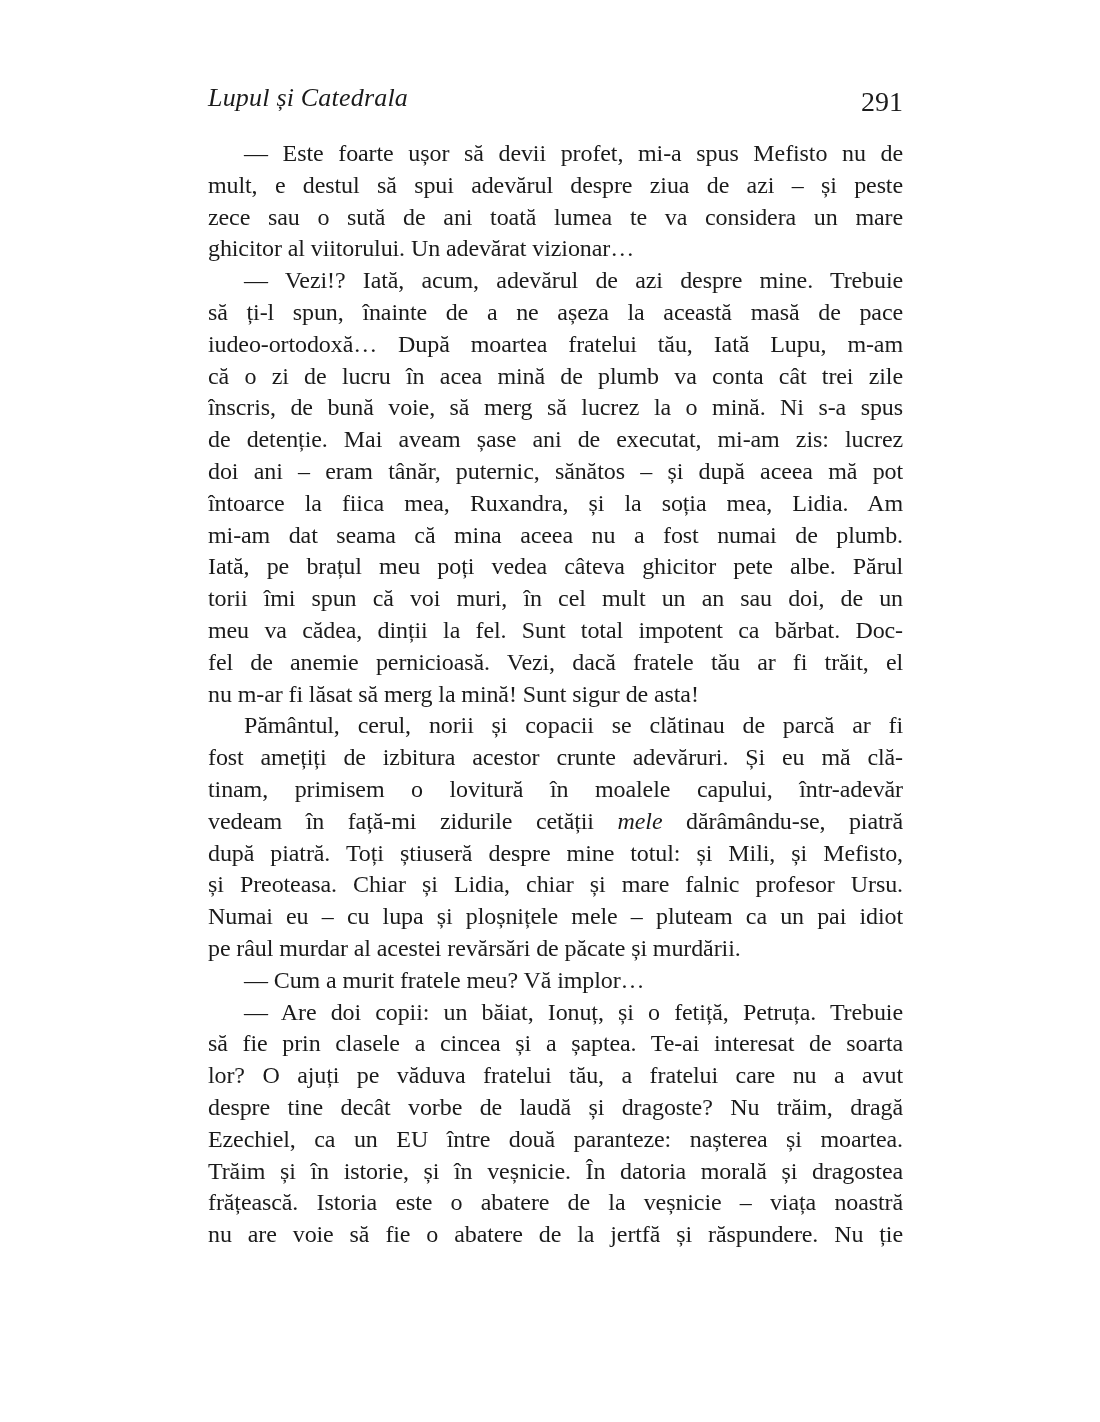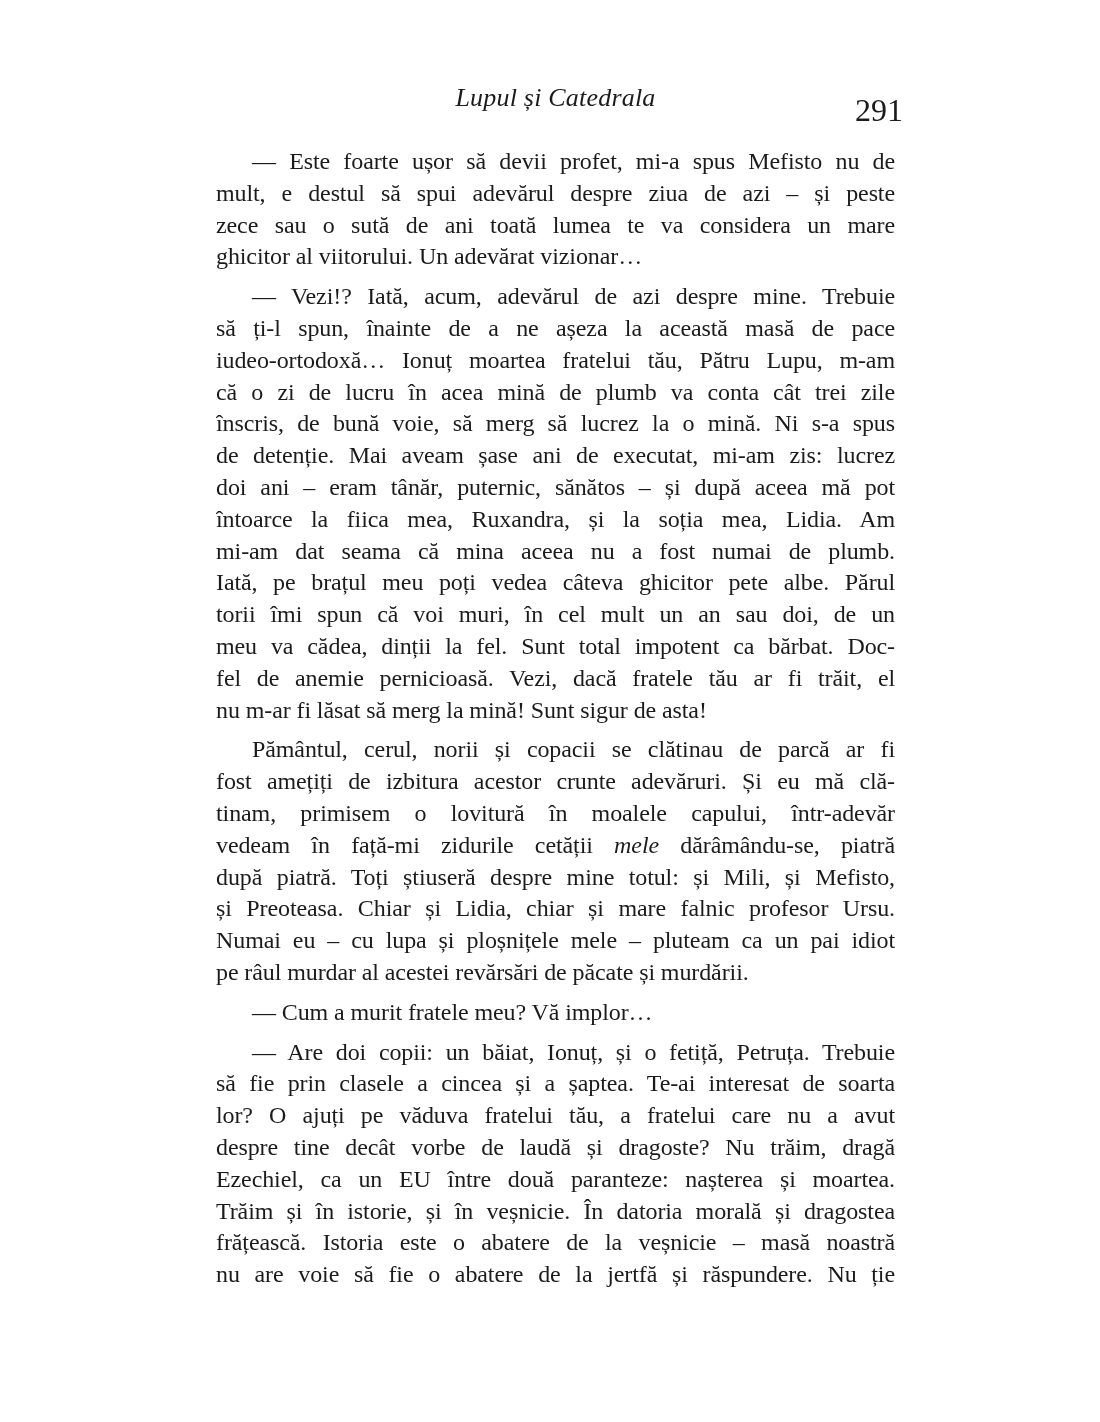--- a/index.html
+++ b/index.html
@@ -21,41 +21,40 @@
     left: 208px;
     width: 695px;
     top: 82px;
     height: 34px;
   }
   .running-title {
     position: absolute;
     left: 0;
     right: 0;
     top: 0;
-    text-align: center;
     font-style: italic;
     font-size: 26px;
     line-height: 32px;
     letter-spacing: 0.2px;
   }
   .page-number {
     position: absolute;
     right: 0;
-    top: 12px;
-    font-size: 32px;
+    top: 4px;
+    font-size: 28px;
     line-height: 32px;
   }
   .text-block {
     position: absolute;
     left: 208px;
     width: 695px;
     top: 138px;
   }
   .paragraph {
-    margin: 8px;
+    margin: 0;
   }
   .line {
     font-size: 24px;
     line-height: 31.8px;
     max-height: 31.8px;
     overflow: hidden;
     letter-spacing: -0.1px;
     text-align: justify;
     text-align-last: justify;
   }
@@ -81,21 +80,21 @@
   <main class="text-block" id="text-block">
       <div class="paragraph">
         <div class="line indent">— Este foarte ușor să devii profet, mi-a spus Mefisto nu de</div>
         <div class="line">mult, e destul să spui adevărul despre ziua de azi – și peste</div>
         <div class="line">zece sau o sută de ani toată lumea te va considera un mare</div>
         <div class="line flush">ghicitor al viitorului. Un adevărat vizionar…</div>
       </div>
       <div class="paragraph">
         <div class="line indent">— Vezi!? Iată, acum, adevărul de azi despre mine. Trebuie</div>
         <div class="line">să ți-l spun, înainte de a ne așeza la această masă de pace</div>
-        <div class="line">iudeo-ortodoxă… Ionuț moartea fratelui tău, Pătru Lupu, m-am</div>
+        <div class="line">iudeo-ortodoxă… După moartea fratelui tău, Iată Lupu, m-am</div>
         <div class="line">că o zi de lucru în acea mină de plumb va conta cât trei zile</div>
         <div class="line">înscris, de bună voie, să merg să lucrez la o mină. Ni s-a spus</div>
         <div class="line">de detenție. Mai aveam șase ani de executat, mi-am zis: lucrez</div>
         <div class="line">doi ani – eram tânăr, puternic, sănătos – și după aceea mă pot</div>
         <div class="line">întoarce la fiica mea, Ruxandra, și la soția mea, Lidia. Am</div>
         <div class="line">mi-am dat seama că mina aceea nu a fost numai de plumb.</div>
         <div class="line">Iată, pe brațul meu poți vedea câteva ghicitor pete albe. Părul</div>
         <div class="line">torii îmi spun că voi muri, în cel mult un an sau doi, de un</div>
         <div class="line">meu va cădea, dinții la fel. Sunt total impotent ca bărbat. Doc-</div>
         <div class="line">fel de anemie pernicioasă. Vezi, dacă fratele tău ar fi trăit, el</div>
@@ -114,17 +113,17 @@
       <div class="paragraph">
         <div class="line indent flush">— Cum a murit fratele meu? Vă implor…</div>
       </div>
       <div class="paragraph">
         <div class="line indent">— Are doi copii: un băiat, Ionuț, și o fetiță, Petruța. Trebuie</div>
         <div class="line">să fie prin clasele a cincea și a șaptea. Te-ai interesat de soarta</div>
         <div class="line">lor? O ajuți pe văduva fratelui tău, a fratelui care nu a avut</div>
         <div class="line">despre tine decât vorbe de laudă și dragoste? Nu trăim, dragă</div>
         <div class="line">Ezechiel, ca un EU între două paranteze: nașterea și moartea.</div>
         <div class="line">Trăim și în istorie, și în veșnicie. În datoria morală și dragostea</div>
-        <div class="line">frățească. Istoria este o abatere de la veșnicie – masă noastră</div>
+        <div class="line">frățească. Istoria este o abatere de la veșnicie – viața noastră</div>
         <div class="line">nu are voie să fie o abatere de la jertfă și răspundere. Nu ție</div>
       </div>
     </main>
 </div>
 
 </body></html>

